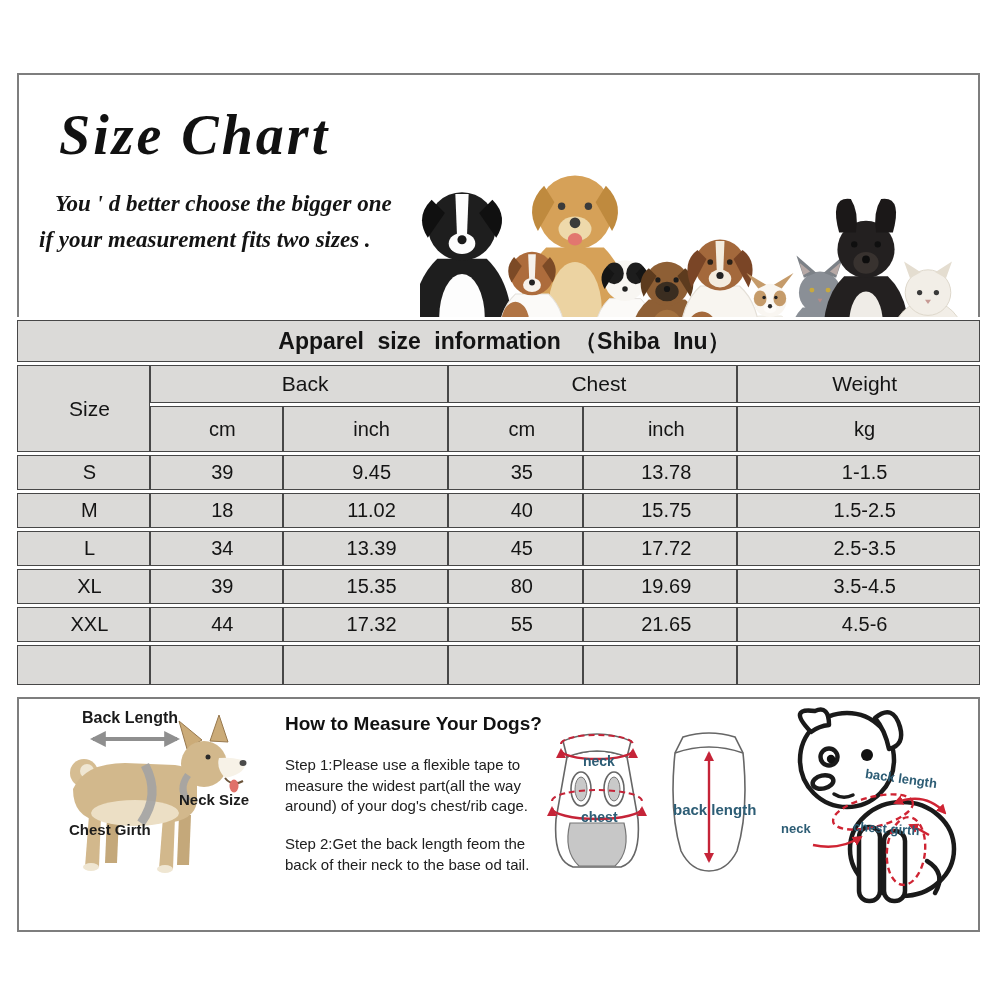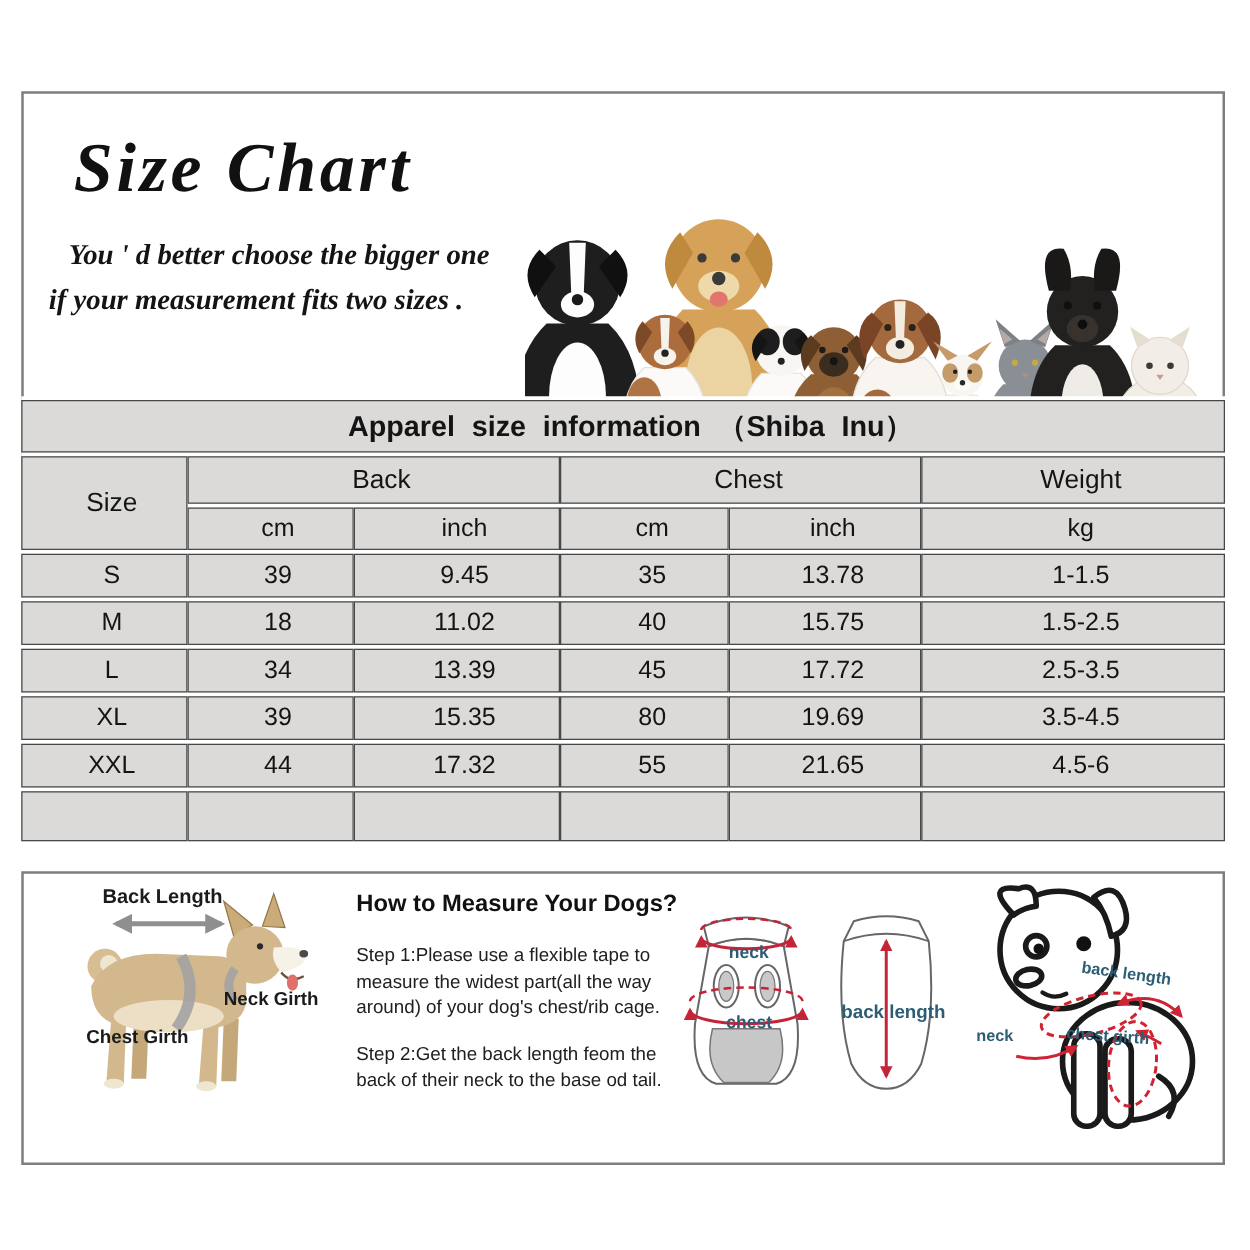--- a/index.html
+++ b/index.html
@@ -19,21 +19,21 @@
                 font-size:23px; color:#141414; white-space:nowrap; }
   .pets-svg { position:absolute; right:2px; bottom:4px; width:556px; height:226px; }
 
   
   .table-wrap { position:absolute; left:17px; top:317px; width:963px; }
   table.size-table { width:100%; border-collapse:separate; border-spacing:0 3px; background:#fff; }
   .size-table td { background:#dbdad8; border:1px solid #474747; text-align:center;
                    vertical-align:middle; color:#141414;padding-left:12px; }
   .t-title { font-size:23px; font-weight:bold; height:42px; word-spacing:7px; }
   .t-h  { font-size:21px; height:38px; }
-  .t-u  { font-size:20px; height:34px; }
+  .t-u  { font-size:20px; height:46px; }
   .t-d  { font-size:20px; height:35px; }
   .t-empty { height:40px; }
 
   
   .bottom-box { position:absolute; left:17px; top:697px; width:963px; height:235px;
                 border:2px solid #7e7e7e; background:#fff;padding-left:32px; }
   .measure-dog-wrap { position:absolute; left:8px; top:4px; width:232px; height:186px; }
   .measure-dog-wrap svg { width:100%; height:100%; }
   .dog-label { position:absolute; font-weight:bold; color:#1b1b1b; white-space:nowrap; }
   .lbl-backlength { left:55px; top:6px;  font-size:16px; }
@@ -326,21 +326,21 @@
 
         <path d="M192,55 Q215,53 218,62 Q217,71 198,75 Q189,65 192,55 Z" fill="#f7f2e7"></path>
         <path d="M198,75 Q205,84 216,78" fill="none" stroke="#6b543a" stroke-width="2"></path>
         <ellipse cx="207" cy="83" rx="4.5" ry="6.5" fill="#e0716a"></ellipse>
         <ellipse cx="216" cy="60" rx="3.5" ry="3" fill="#4a4a4a"></ellipse>
         <circle cx="181" cy="54" r="2.5" fill="#2a2a2a"></circle>
 
         <line x1="66" y1="36" x2="150" y2="36" stroke="#8f8f8f" stroke-width="4" marker-start="url(#ahg)" marker-end="url(#ahg)"></line>
       </svg>
       <span class="dog-label lbl-backlength">Back Length</span>
-      <span class="dog-label lbl-neckgirth">Neck Girth</span>
+      <span class="dog-label lbl-neckgirth">Neck Size</span>
       <span class="dog-label lbl-chestgirth">Chest Girth</span>
     </div>
 
     <div class="howto">
       <h2 class="howto-heading">How to Measure Your Dogs?</h2>
       <p class="howto-step">Step 1:Please use a flexible tape to measure the widest part(all the way around) of your dog's chest/rib cage.</p>
       <p class="howto-step">Step 2:Get the back length feom the back of their neck to the base od tail.</p>
     </div>
 
     <div class="garments-wrap">

